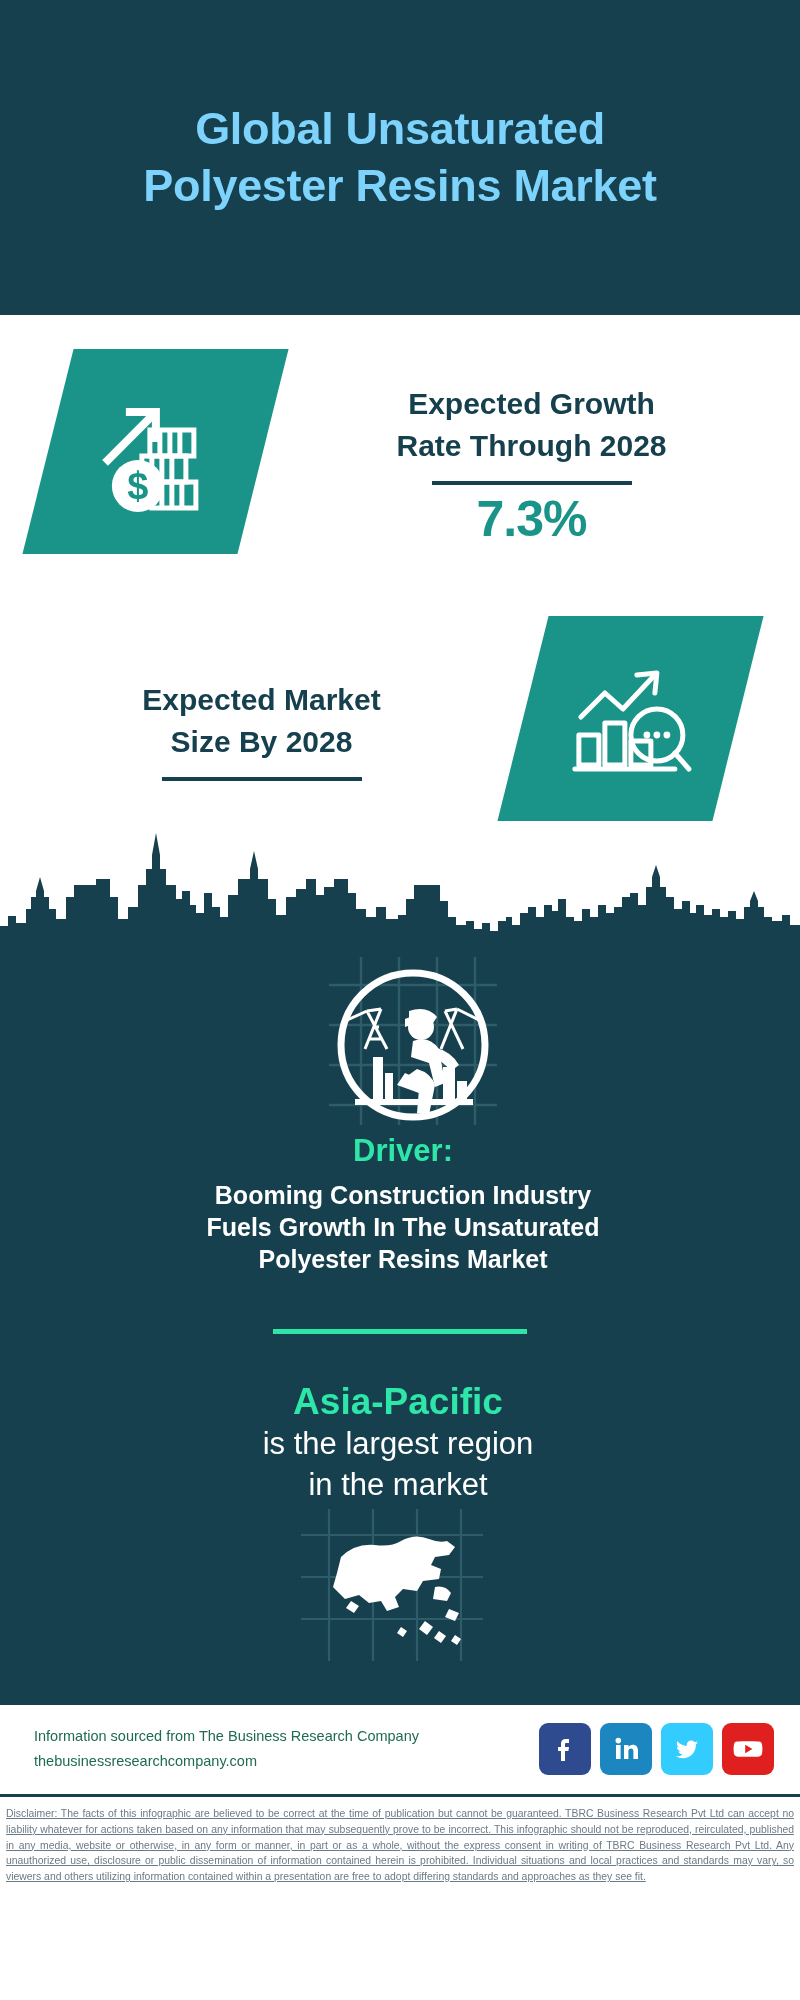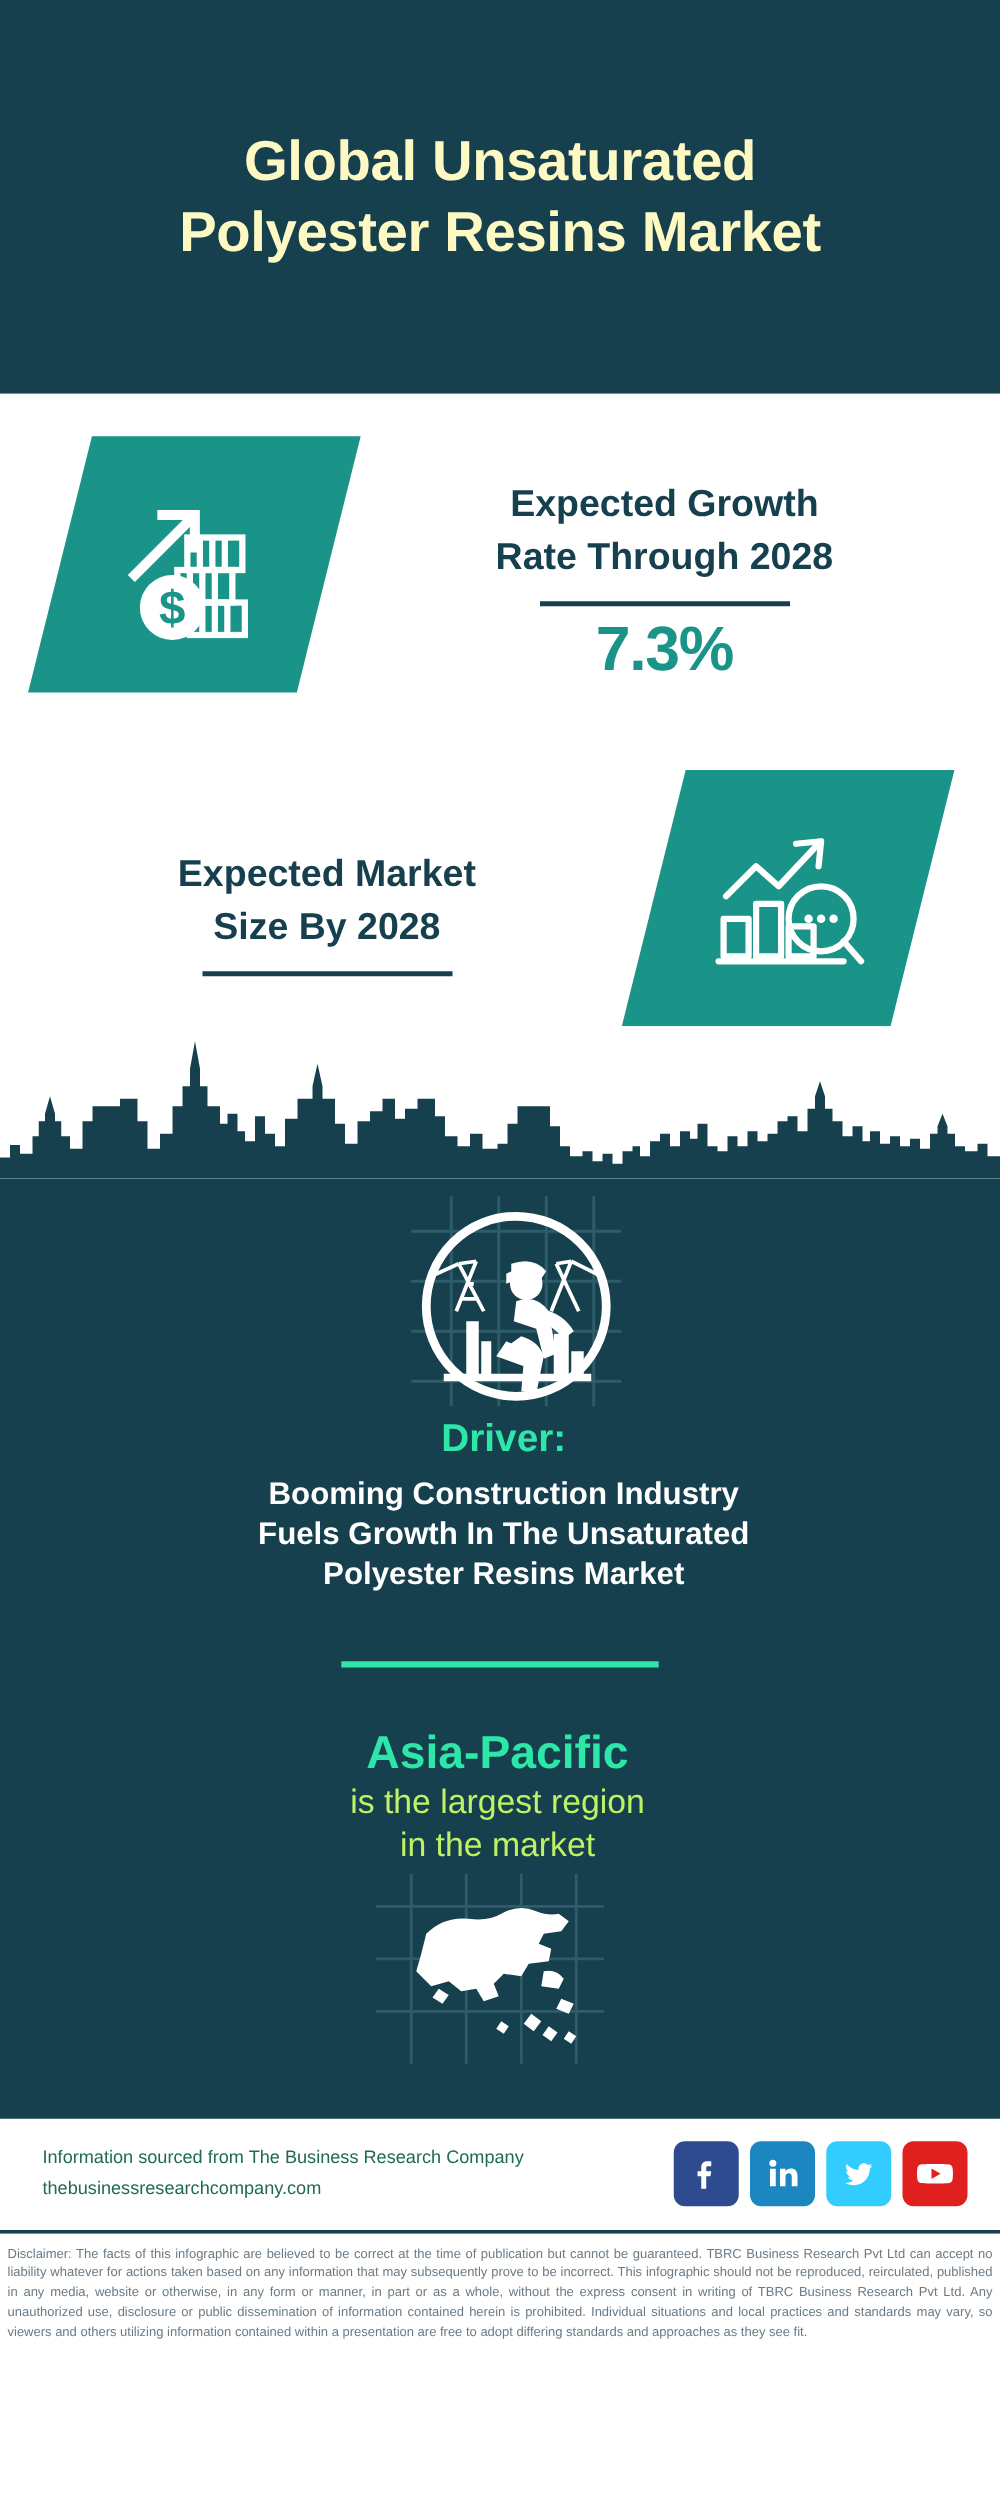--- a/index.html
+++ b/index.html
@@ -19,21 +19,21 @@
   
   .header {
     background: #16404e;
     height: 315px;
     display: flex;
     align-items: center;
     justify-content: center;
     padding: 0 40px;
   }
   .header-title {
-    color: #fef9c3;
+    color: #7dd3fc;
     font-size: 45px;
     font-weight: bold;
     line-height: 1.25;
     text-align: center;
     letter-spacing: -0.3px;
   }
 
   
   .stats {
     background: #ffffff;
@@ -156,22 +156,22 @@
     text-align: center;
     padding-right: 4px;
   }
   .region-name {
     color: #2ee6a8;
     font-size: 37px;
     font-weight: bold;
     line-height: 1.2;
   }
   .region-sub {
-    color: #bef264;
-    font-size: 27px;
+    color: #ffffff;
+    font-size: 31px;
     font-weight: normal;
     line-height: 1.3;
   }
   .map-icon {
     width: 190px;
     height: 160px;
     flex: none;
     margin-right: 16px;
     position: relative;
   }
@@ -200,20 +200,21 @@
 
   
   .disclaimer {
     background: #ffffff;
     padding: 9px 6px 0 6px;
     color: #6b7b86;
     font-size: 10.4px;
     line-height: 1.52;
     text-align: justify;
     font-family: "Liberation Sans", sans-serif;
+    text-decoration: underline;
   }
 </style>
 </head>
 <body>
 
 <div id="page">
 
   <div class="header">
     <div class="header-title">
       <span>Global Unsaturated</span><br>

